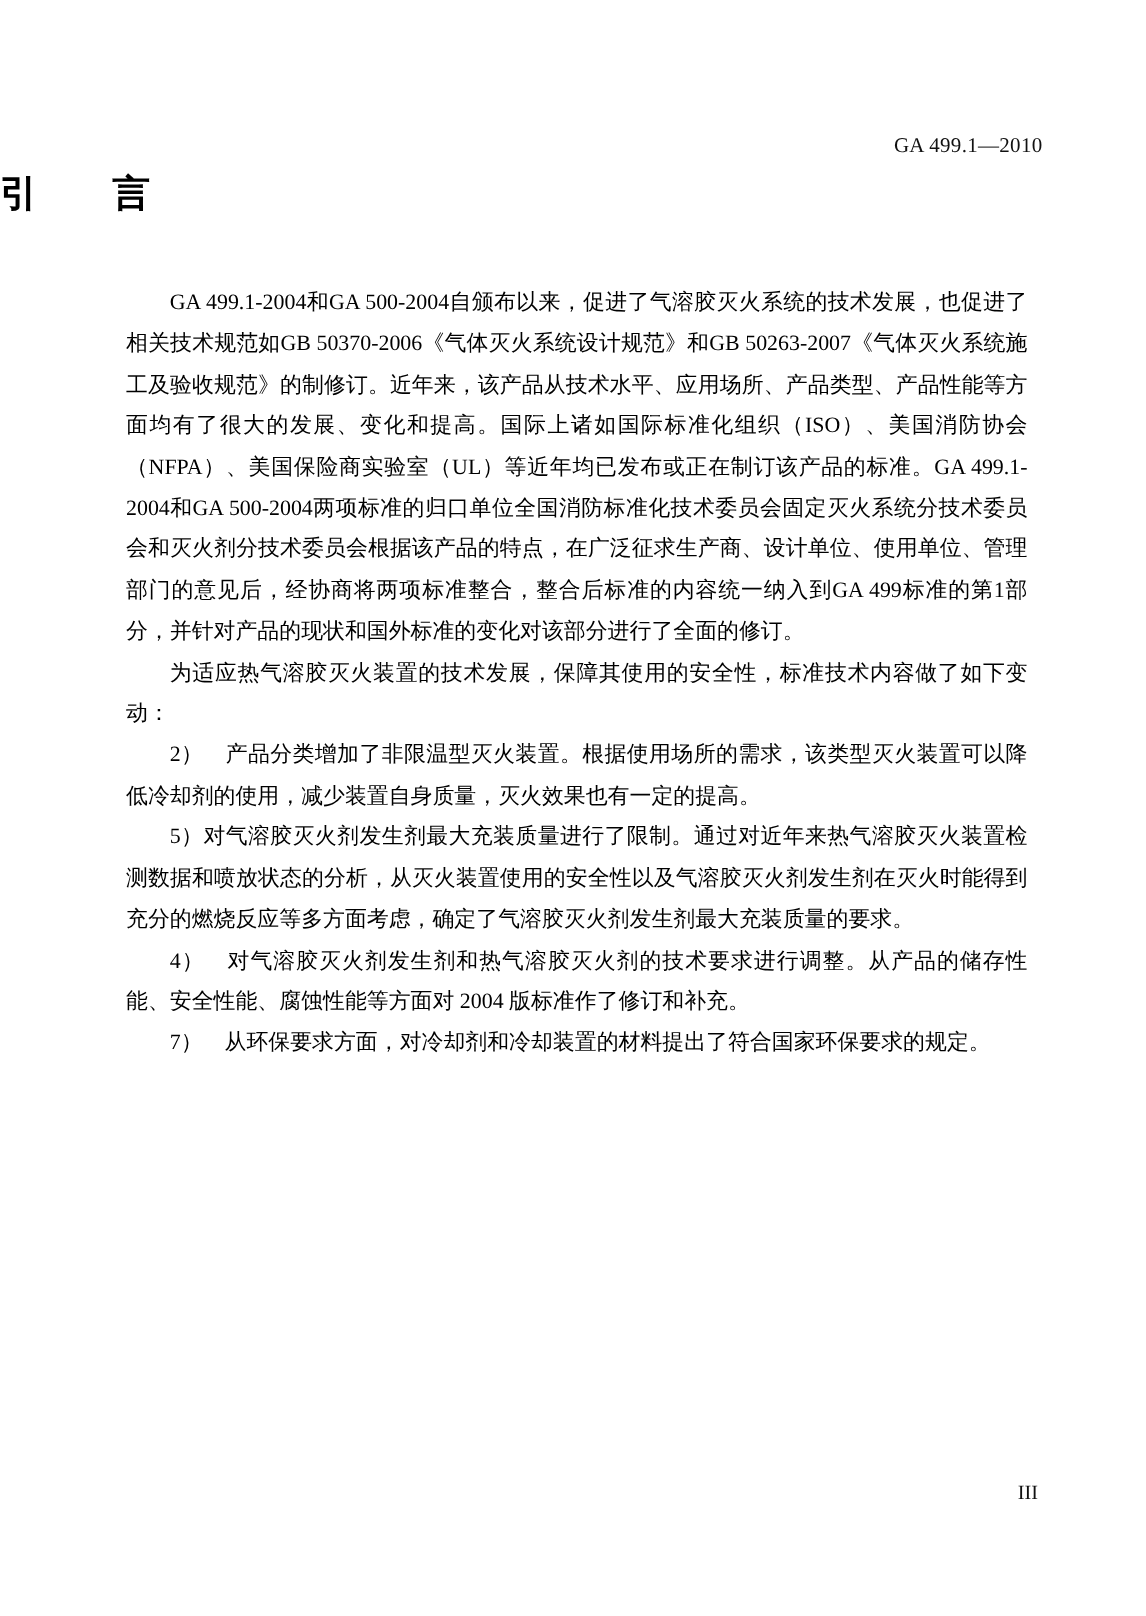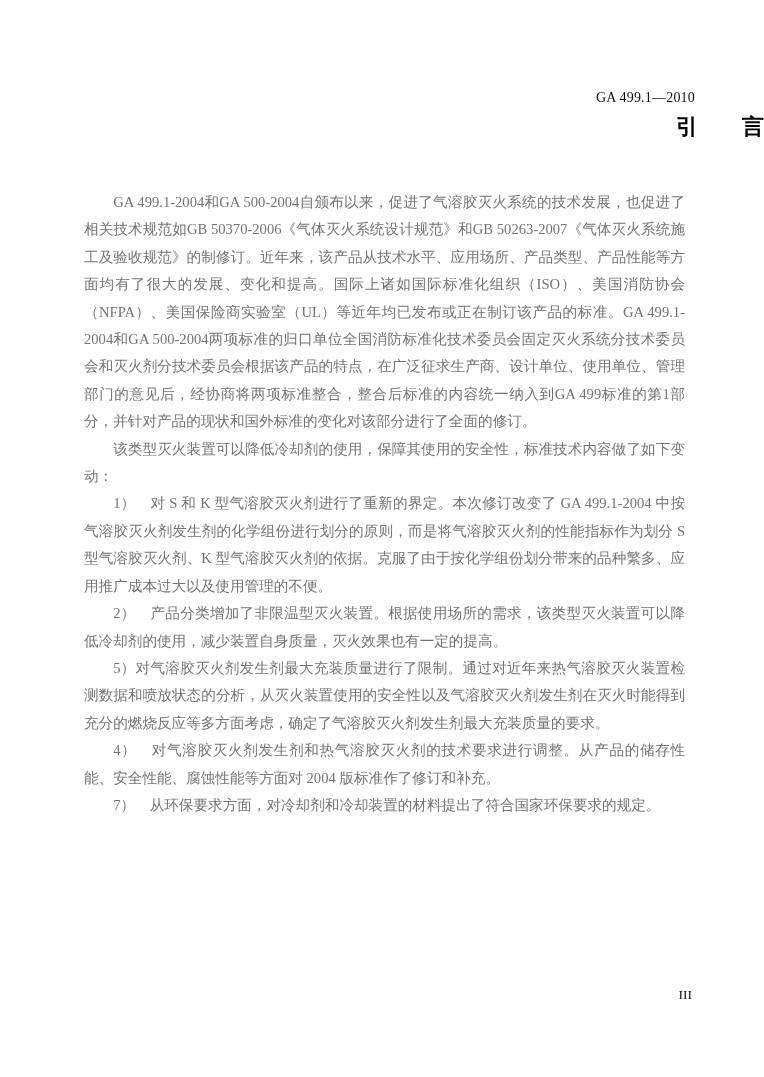--- a/index.html
+++ b/index.html
@@ -23,35 +23,35 @@
     font-size: 14px;
     letter-spacing: 0.2px;
     color: #111;
   }
   .doc-title {
     position: absolute;
     top: 112px;
     left: 0;
     width: 100%;
     margin: 0;
-    text-align: right;
+    text-align: left;
     font-family: "Liberation Sans", "DejaVu Sans", sans-serif;
     font-weight: bold;
-    font-size: 22px;
+    font-size: 25px;
     color: #000;
   }
   .doc-body {
     position: absolute;
     top: 189px;
     left: 84px;
     width: 601px;
     font-size: 14.6px;
     line-height: 27.4px;
     text-align: justify;
-    color: #737373;
+    color: #000000;
   }
   .doc-body p {
     margin: 0;
     padding: 0;
     text-indent: 2em;
   }
   .page-number {
     position: absolute;
     bottom: 74px;
     right: 72px;
@@ -63,22 +63,21 @@
 <body>
 
 <div class="page">
 
   <div class="doc-number">GA 499.1—2010</div>
 
   <h1 class="doc-title">引　　言</h1>
 
   <div class="doc-body">
     <p>GA 499.1-2004和GA 500-2004自颁布以来，促进了气溶胶灭火系统的技术发展，也促进了相关技术规范如GB 50370-2006《气体灭火系统设计规范》和GB 50263-2007《气体灭火系统施工及验收规范》的制修订。近年来，该产品从技术水平、应用场所、产品类型、产品性能等方面均有了很大的发展、变化和提高。国际上诸如国际标准化组织（ISO）、美国消防协会（NFPA）、美国保险商实验室（UL）等近年均已发布或正在制订该产品的标准。GA 499.1-2004和GA 500-2004两项标准的归口单位全国消防标准化技术委员会固定灭火系统分技术委员会和灭火剂分技术委员会根据该产品的特点，在广泛征求生产商、设计单位、使用单位、管理部门的意见后，经协商将两项标准整合，整合后标准的内容统一纳入到GA 499标准的第1部分，并针对产品的现状和国外标准的变化对该部分进行了全面的修订。</p>
-    <p>该类型灭火装置可以降低冷却剂的使用，保障其使用的安全性，标准技术内容做了如下变动：</p>
-    <p>1）　对 S 和 K 型气溶胶灭火剂进行了重新的界定。本次修订改变了 GA 499.1-2004 中按气溶胶灭火剂发生剂的化学组份进行划分的原则，而是将气溶胶灭火剂的性能指标作为划分 S 型气溶胶灭火剂、K 型气溶胶灭火剂的依据。克服了由于按化学组份划分带来的品种繁多、应用推广成本过大以及使用管理的不便。</p>
+    <p>为适应热气溶胶灭火装置的技术发展，保障其使用的安全性，标准技术内容做了如下变动：</p>
     <p>2）　产品分类增加了非限温型灭火装置。根据使用场所的需求，该类型灭火装置可以降低冷却剂的使用，减少装置自身质量，灭火效果也有一定的提高。</p>
     <p>5）对气溶胶灭火剂发生剂最大充装质量进行了限制。通过对近年来热气溶胶灭火装置检测数据和喷放状态的分析，从灭火装置使用的安全性以及气溶胶灭火剂发生剂在灭火时能得到充分的燃烧反应等多方面考虑，确定了气溶胶灭火剂发生剂最大充装质量的要求。</p>
     <p>4）　对气溶胶灭火剂发生剂和热气溶胶灭火剂的技术要求进行调整。从产品的储存性能、安全性能、腐蚀性能等方面对 2004 版标准作了修订和补充。</p>
     <p>7）　从环保要求方面，对冷却剂和冷却装置的材料提出了符合国家环保要求的规定。</p>
   </div>
 
   <div class="page-number">III</div>
 
 </div>
 

